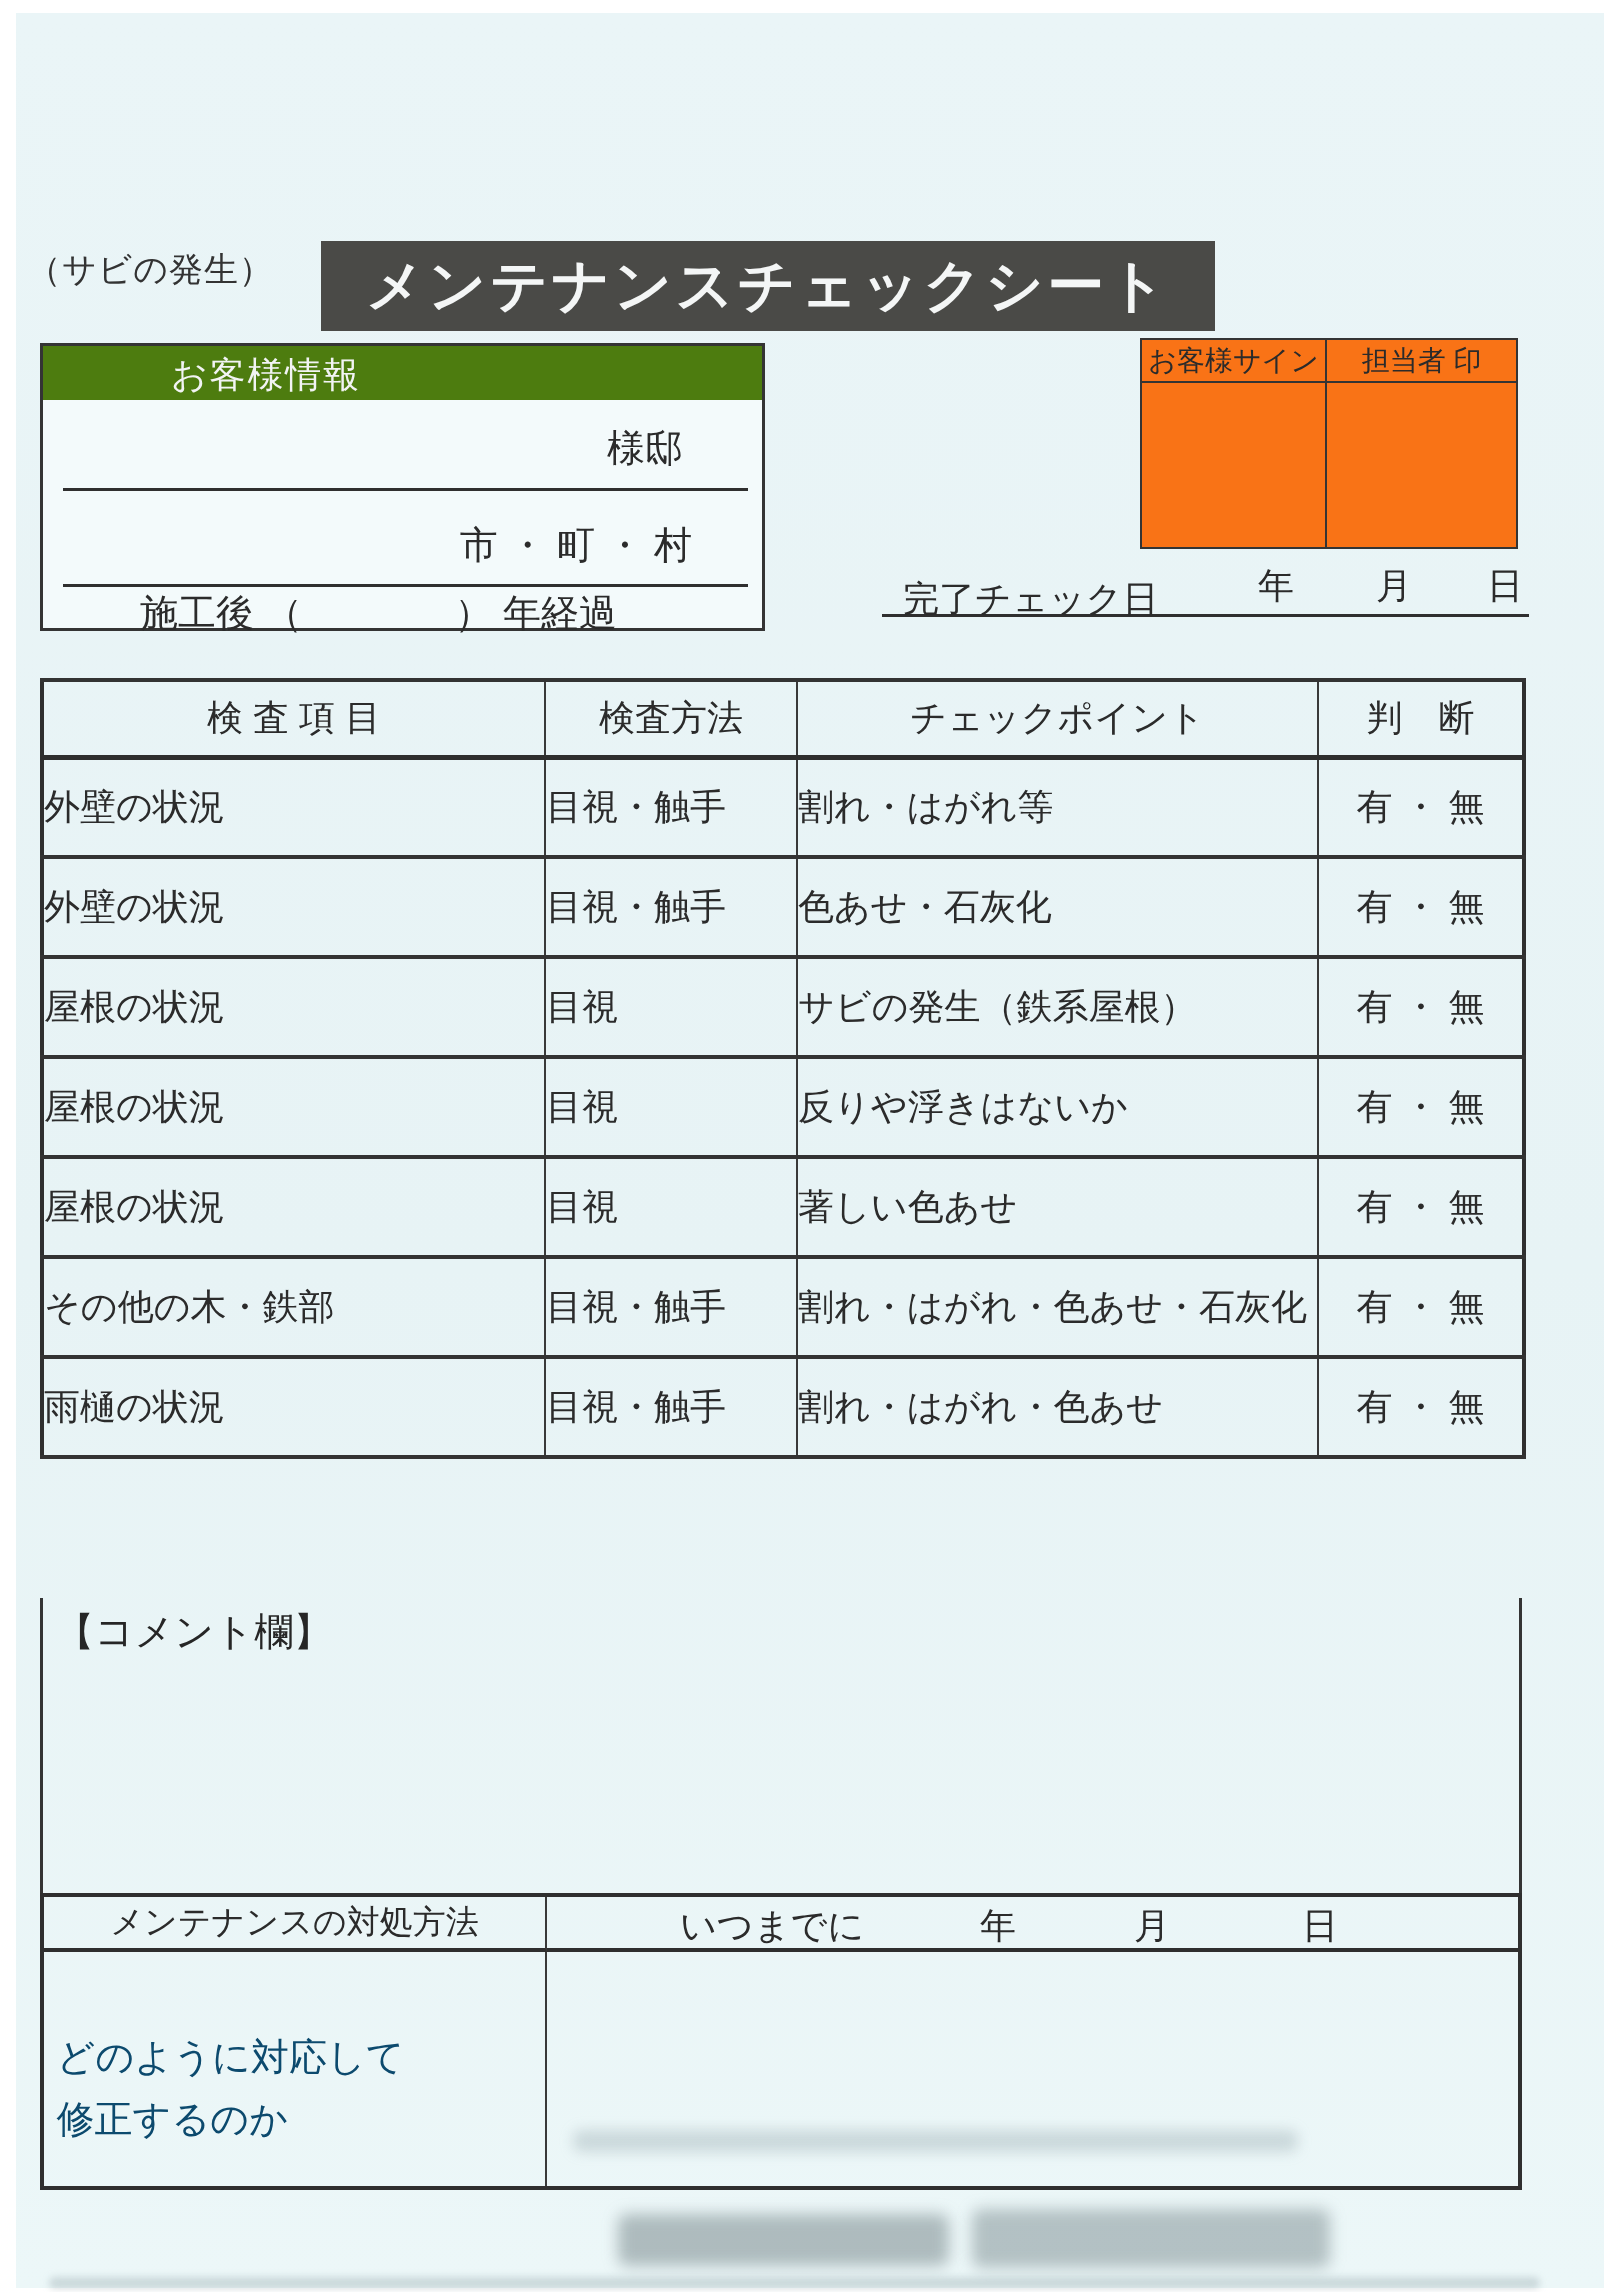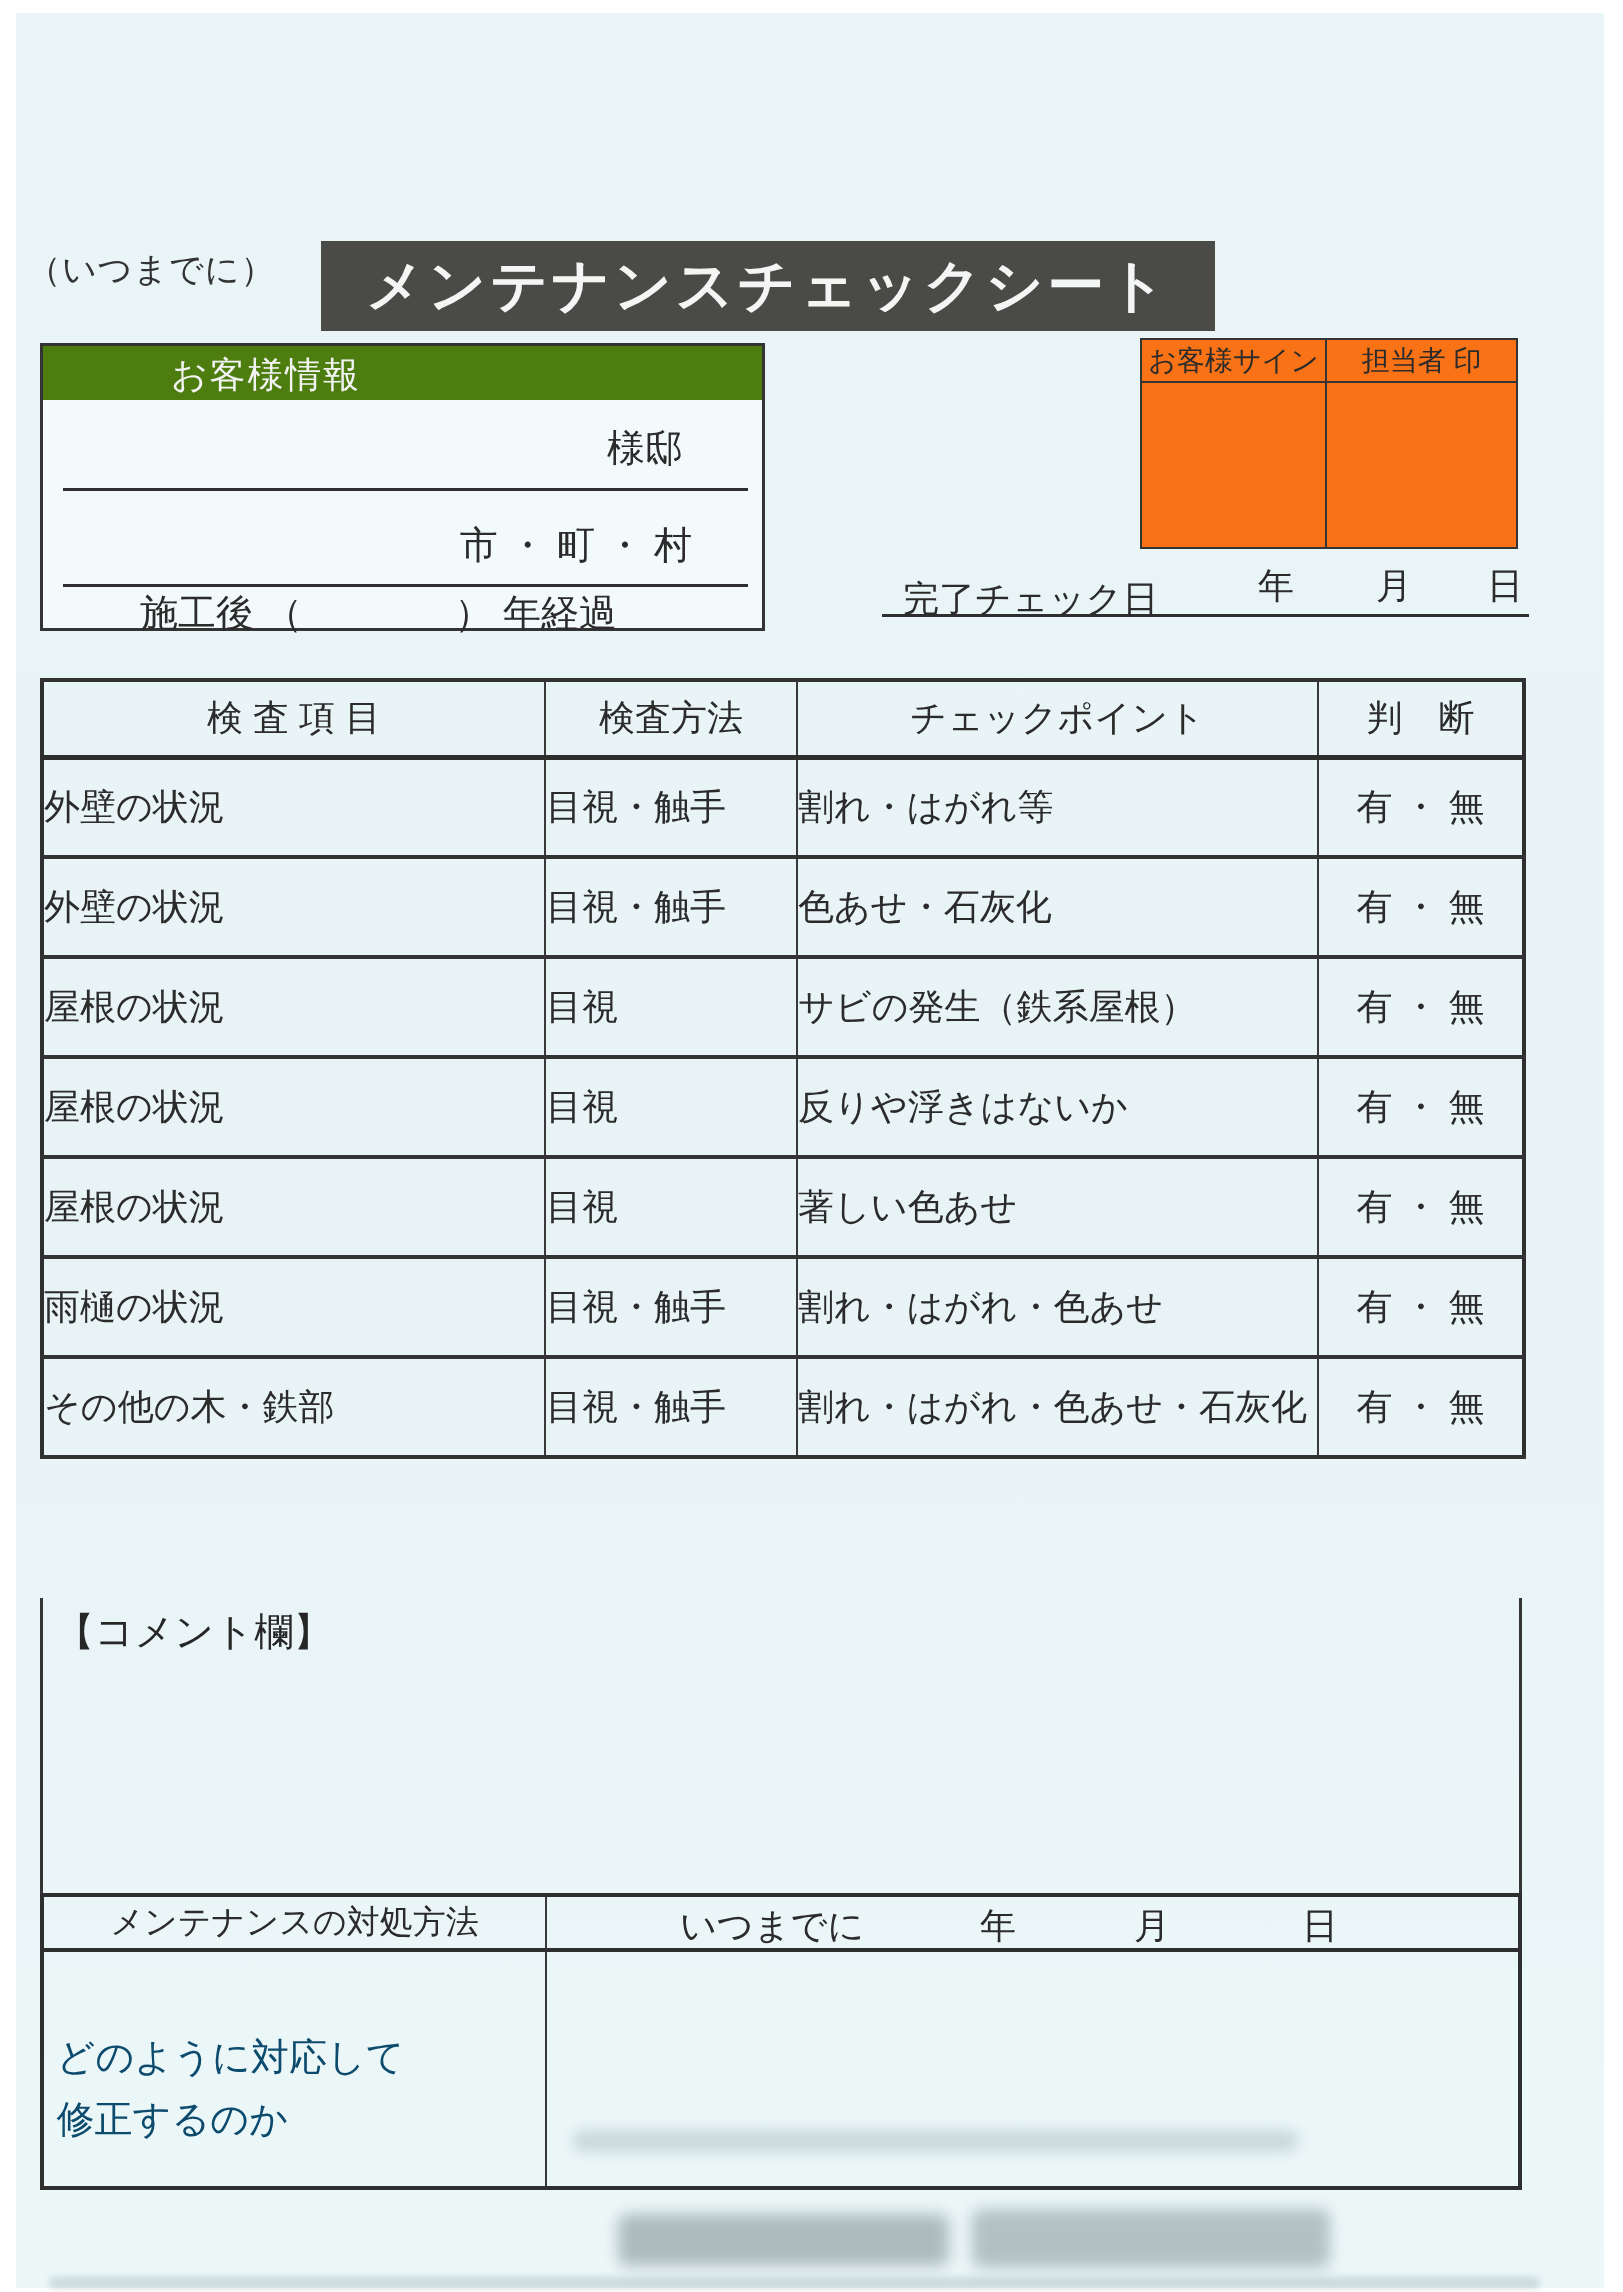--- a/index.html
+++ b/index.html
@@ -114,21 +114,21 @@
   .a1{left:618px;top:2214px;width:331px;height:52px;background:rgba(88,104,110,0.42);filter:blur(7.2px);}
   .a2{left:972px;top:2209px;width:358px;height:59px;background:rgba(88,104,110,0.38);filter:blur(7.2px);}
   .a3{left:49px;top:2277px;width:1491px;height:11.6px;background:rgba(120,140,146,0.28);filter:blur(3.6px);}
   .a4{left:573px;top:2130px;width:725px;height:21.5px;background:rgba(130,150,156,0.30);filter:blur(6.3px);}
 </style>
 </head>
 <body>
 
 <div class="scan"></div>
 
-<div class="abs copy-note">（いつまでに）</div>
+<div class="abs copy-note">（サビの発生）</div>
 
 <div class="abs title-bar">
   <span>メンテナンスチェックシート</span>
 </div>
 
 <div class="abs customer-box">
   <div class="customer-header">
     <span>お客様情報</span>
   </div>
   <div class="cust-line" style="top:77px;right:79px;">様邸</div>
@@ -190,29 +190,29 @@
     <td class="c-check">反りや浮きはないか</td>
     <td class="c-judge">有 ・ 無</td>
   </tr>
   <tr>
     <td class="c-item">屋根の状況</td>
     <td class="c-method">目視</td>
     <td class="c-check">著しい色あせ</td>
     <td class="c-judge">有 ・ 無</td>
   </tr>
   <tr>
+    <td class="c-item">その他の木・鉄部</td>
+    <td class="c-method">目視・触手</td>
+    <td class="c-check">割れ・はがれ・色あせ・石灰化</td>
+    <td class="c-judge">有 ・ 無</td>
+  </tr>
+  <tr>
     <td class="c-item">雨樋の状況</td>
     <td class="c-method">目視・触手</td>
     <td class="c-check">割れ・はがれ・色あせ</td>
-    <td class="c-judge">有 ・ 無</td>
-  </tr>
-  <tr>
-    <td class="c-item">その他の木・鉄部</td>
-    <td class="c-method">目視・触手</td>
-    <td class="c-check">割れ・はがれ・色あせ・石灰化</td>
     <td class="c-judge">有 ・ 無</td>
   </tr>
 </tbody>
   </table>
 
 <div class="abs comment-box">
   <div class="comment-label">【コメント欄】</div>
 </div>
 
 <div class="abs maint-box">

